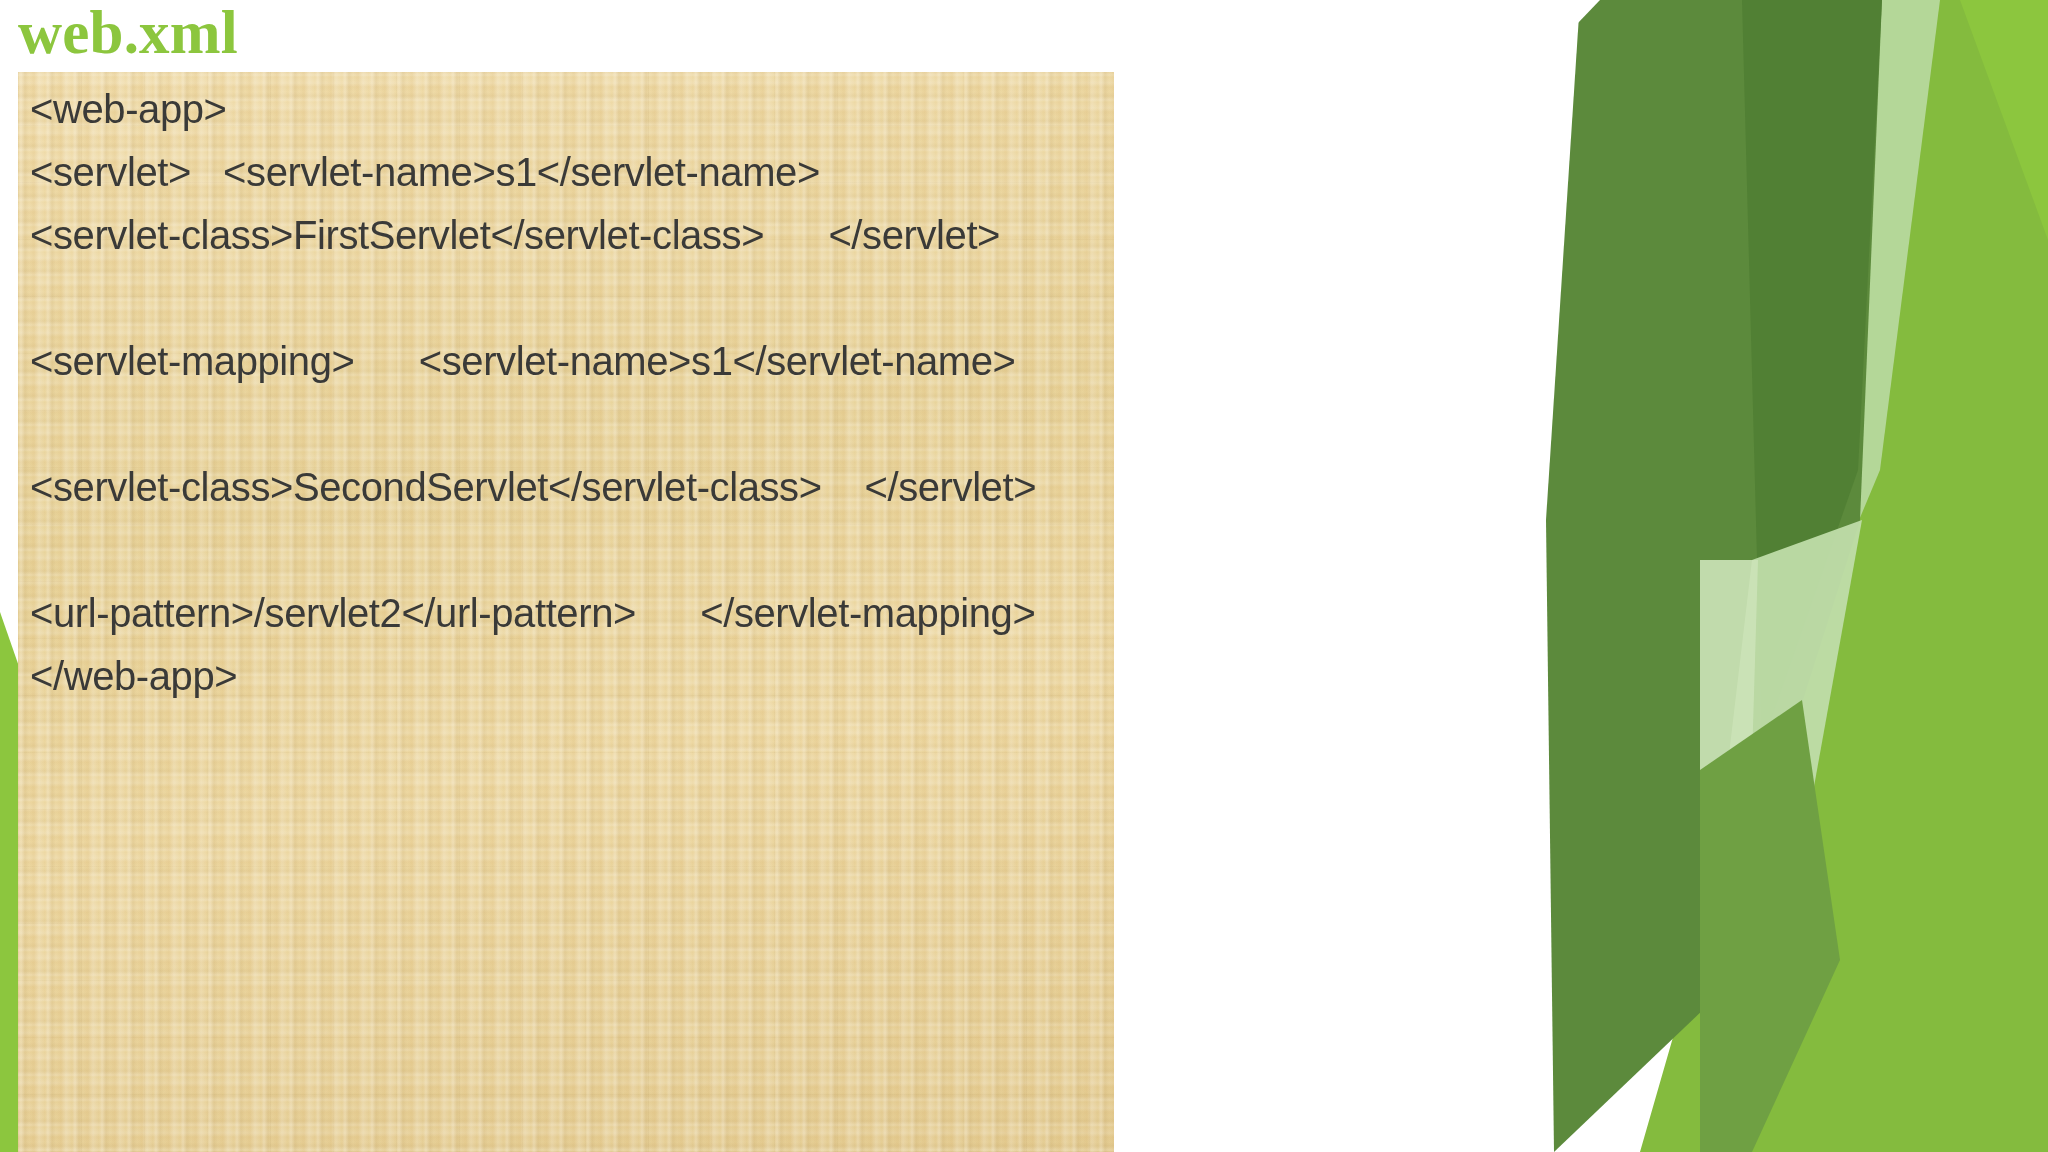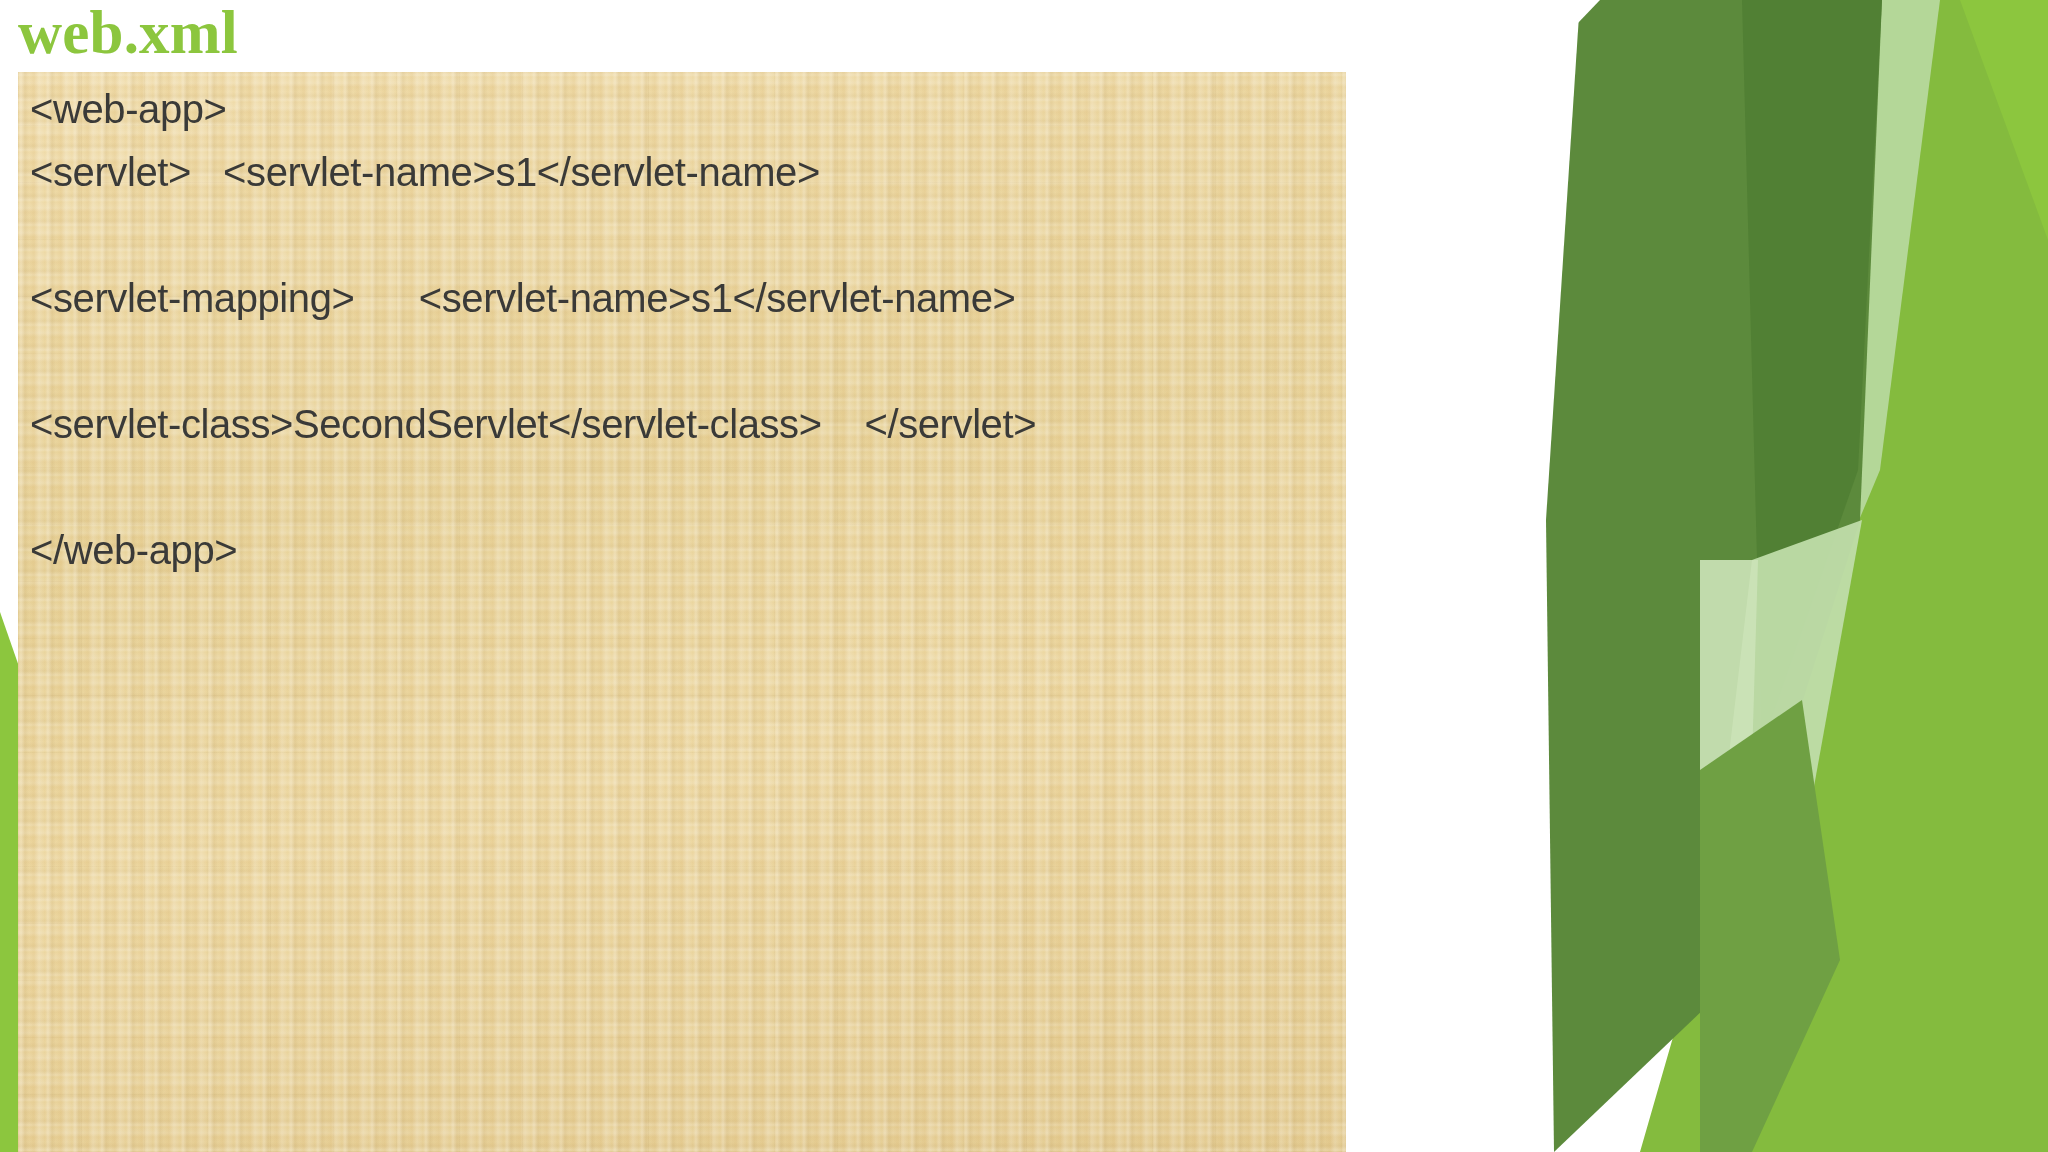--- a/index.html
+++ b/index.html
@@ -37,21 +37,21 @@
     letter-spacing: 0.2px;
     white-space: nowrap;
     z-index: 6;
   }
 
   
   #content-panel {
     position: absolute;
     left: 18px;
     top: 72px;
-    width: 1328px;
+    width: 1096px;
     height: 1080px;
     z-index: 4;
     overflow: hidden;
     background-color: #edd9a3;
     background-image:
       repeating-linear-gradient(90deg,
         rgba(255,255,255,0.00) 0px,
         rgba(255,255,255,0.22) 3px,
         rgba(160,126,64,0.10) 7px,
         rgba(255,255,255,0.00) 11px,
@@ -126,24 +126,26 @@
 
       <polygon points="1192,0 1590,0 1348,72 1348,220" fill="#ffffff"></polygon>
       <polygon points="1540,0 1600,0 1360,250 1348,150" fill="#ffffff"></polygon>
     </svg>
   </div>
 
   <div id="content-panel">
     <div id="code-block">
       <div class="code-line">&lt;web-app&gt;</div>
       <div class="code-line">&lt;servlet&gt;   &lt;servlet-name&gt;s1&lt;/servlet-name&gt;</div>
+      <div class="code-line">&lt;servlet-class&gt;FirstServlet&lt;/servlet-class&gt;      &lt;/servlet&gt;</div>
       <div class="code-line blank"></div>
       <div class="code-line">&lt;servlet-mapping&gt;      &lt;servlet-name&gt;s1&lt;/servlet-name&gt;</div>
       <div class="code-line blank"></div>
       <div class="code-line">&lt;servlet-class&gt;SecondServlet&lt;/servlet-class&gt;    &lt;/servlet&gt;</div>
       <div class="code-line blank"></div>
+      <div class="code-line">&lt;url-pattern&gt;/servlet2&lt;/url-pattern&gt;      &lt;/servlet-mapping&gt;</div>
       <div class="code-line">&lt;/web-app&gt;</div>
     </div>
   </div>
 
   <div id="title">web.xml</div>
 
 </div>
 
 </body></html>

